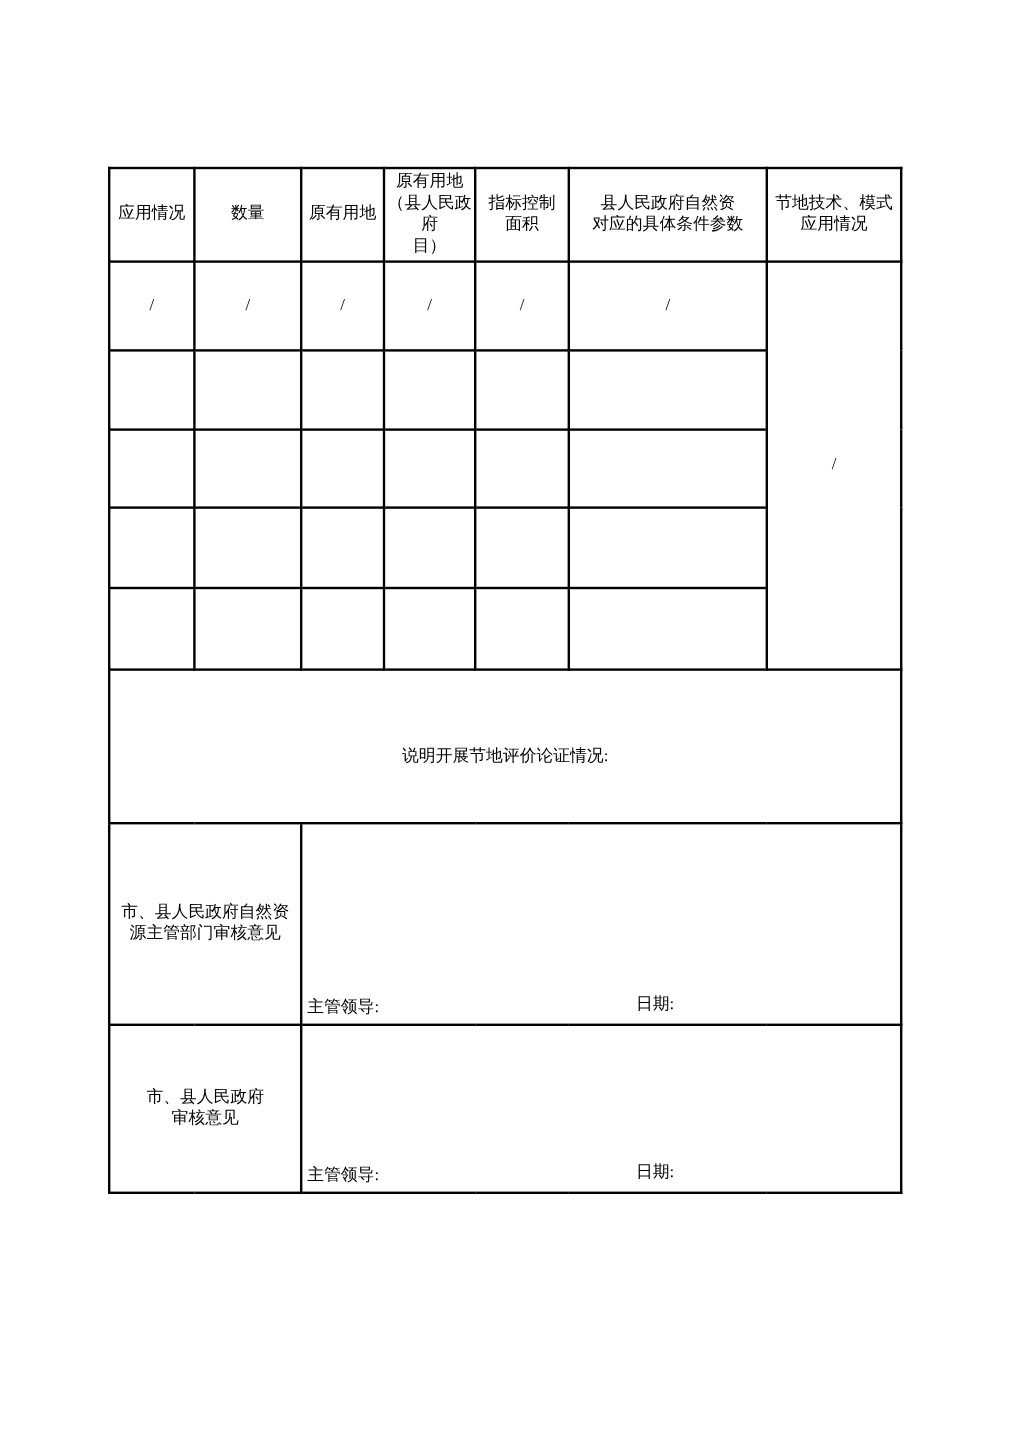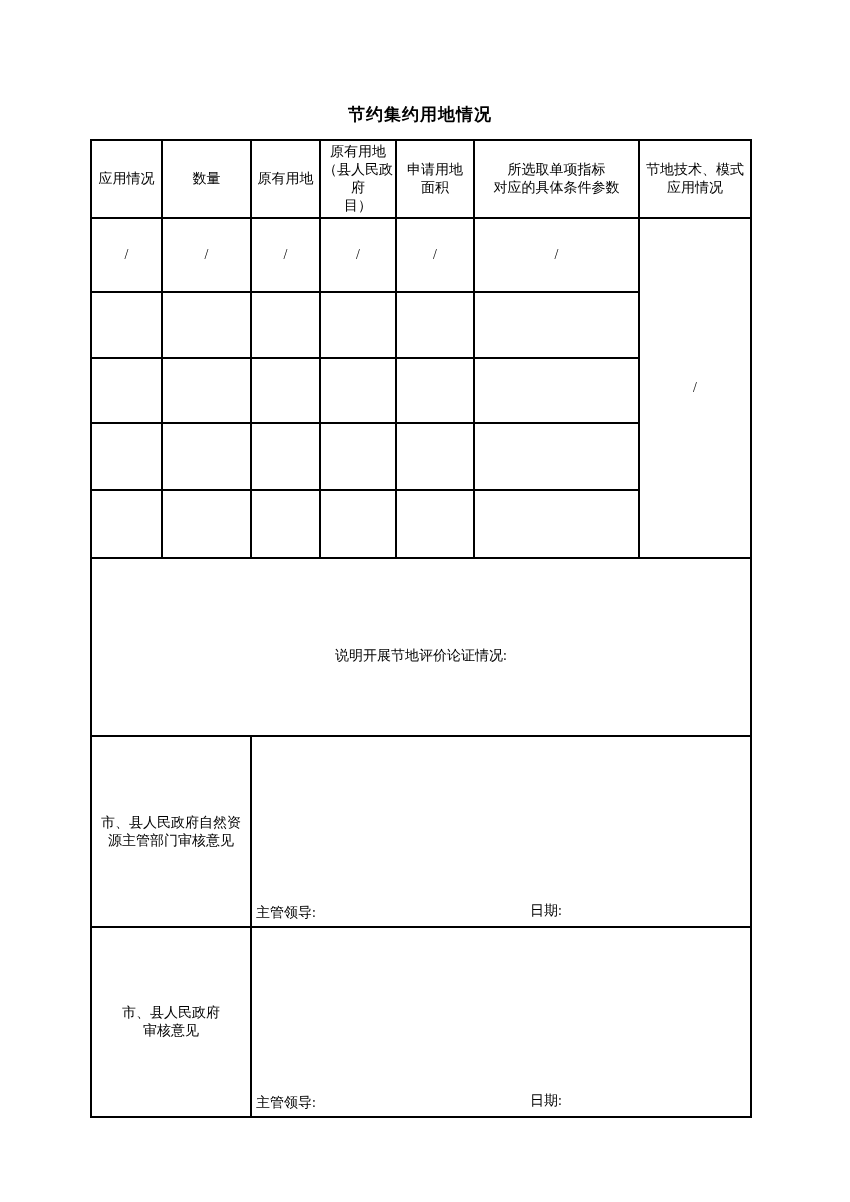--- a/index.html
+++ b/index.html
@@ -41,23 +41,23 @@
     padding: 2px;
     white-space: pre-line;
     overflow: hidden;
   }
   tr.row-header   { height: 64px; }
   tr.row-data-1   { height: 74px; }
   tr.row-data-2   { height: 66px; }
   tr.row-data-3   { height: 65px; }
   tr.row-data-4   { height: 67px; }
   tr.row-data-5   { height: 68px; }
-  tr.row-eval     { height: 178px; }
-  tr.row-review-1 { height: 191px; }
-  tr.row-review-2 { height: 190px; }
+  tr.row-eval     { height: 128px; }
+  tr.row-review-1 { height: 168px; }
+  tr.row-review-2 { height: 140px; }
   td.eval-cell {
     text-align: left;
     vertical-align: top;
     padding: 7px 4px;
   }
   td.review-label {
     line-height: 22px;
   }
   td.review-body {
     position: relative;
@@ -70,44 +70,43 @@
   }
   td.review-body .date-label {
     position: absolute; left: 278px; bottom: 6px;
   }
 </style>
 </head>
 <body>
 
 <div class="page">
 
-  <div class="doc-title">节约集约用地情况</div>
 
   <table class="form">
     <colgroup>
       <col style="width:71px">
       <col style="width:89px">
       <col style="width:69px">
       <col style="width:76px">
       <col style="width:78px">
       <col style="width:165px">
       <col style="width:112px">
     </colgroup>
 
     <tbody>
         <tr class="row-header">
       <th>应用情况</th>
       <th>数量</th>
       <th>原有用地</th>
       <th>原有用地
 （县人民政府
 目）</th>
-      <th>申请用地
+      <th>指标控制
 面积</th>
-      <th>所选取单项指标
+      <th>县人民政府自然资
 对应的具体条件参数</th>
       <th>节地技术、模式
 应用情况</th>
     </tr>
 
     <tr class="row-data-1">
       <td>/</td>
       <td>/</td>
       <td>/</td>
       <td>/</td>

